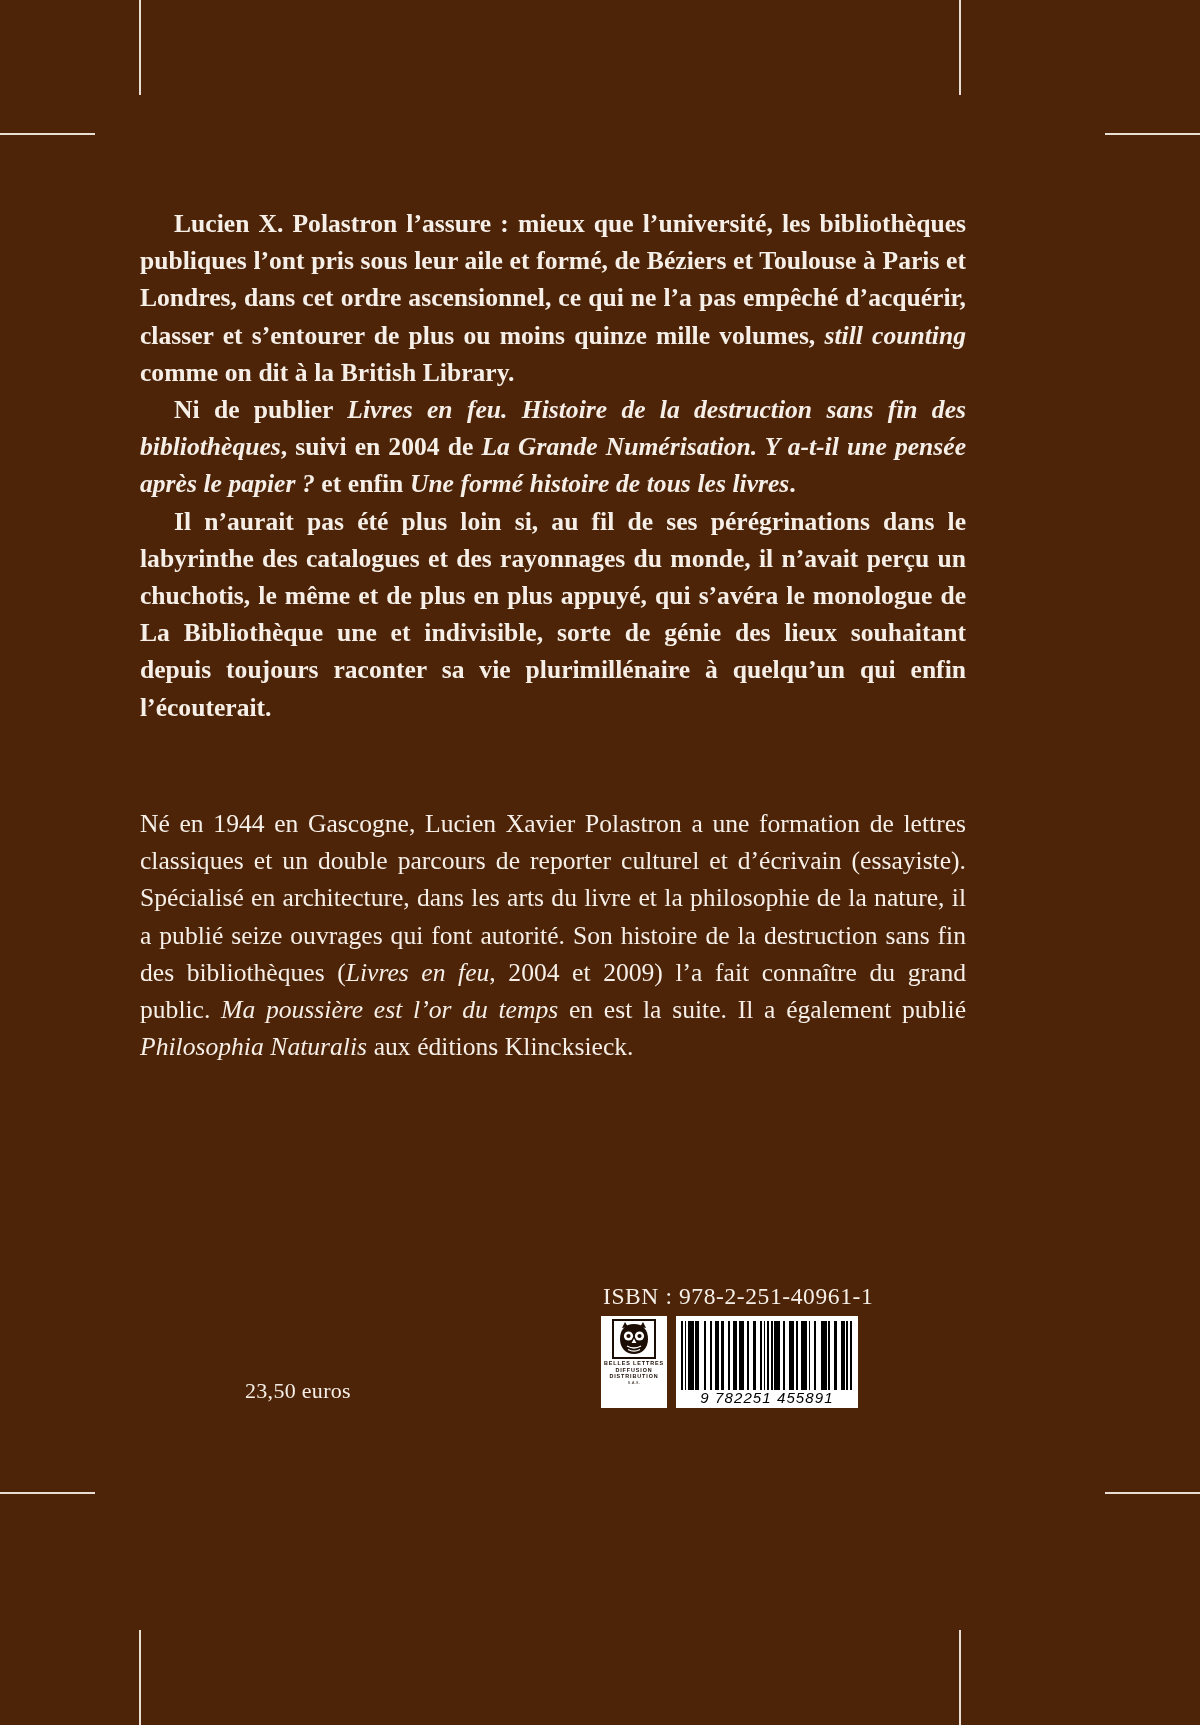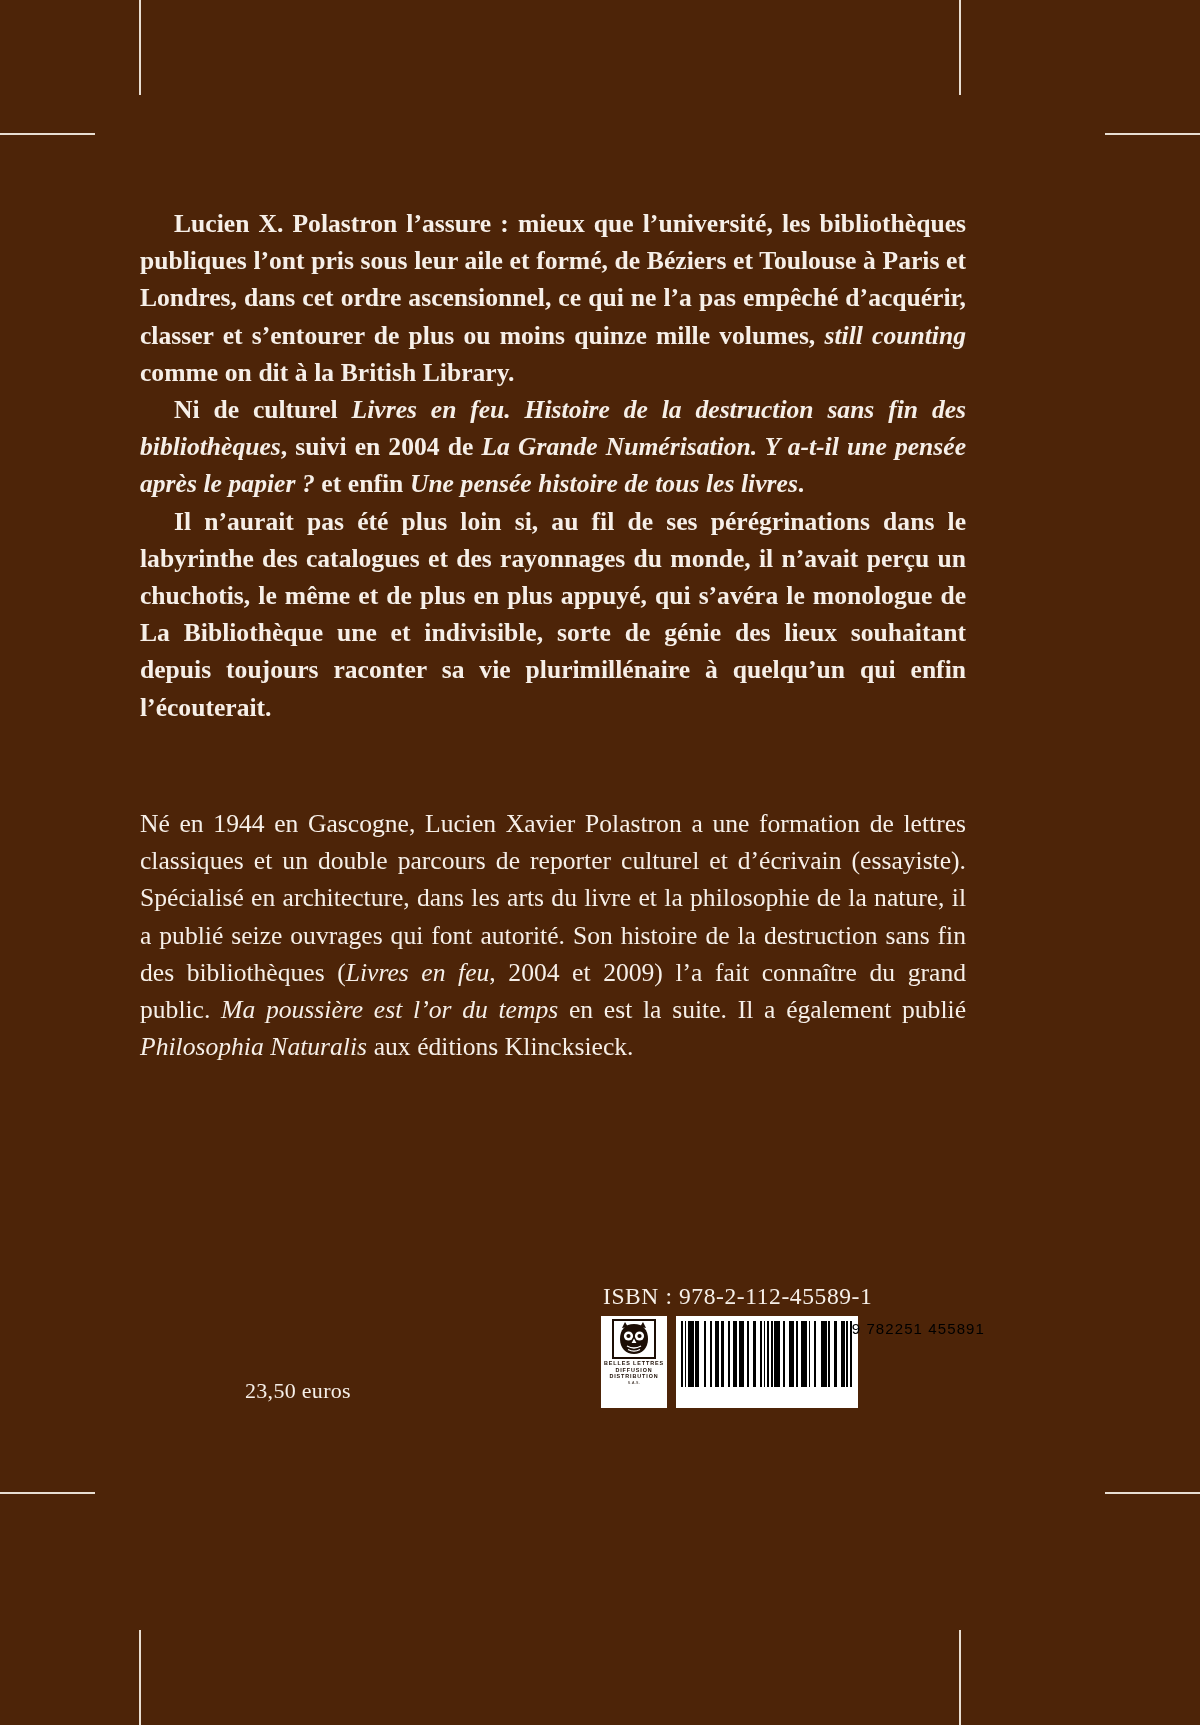--- a/index.html
+++ b/index.html
@@ -125,21 +125,22 @@
   .barcode-box {
     position: absolute;
     left: 676px;
     top: 1316px;
     width: 182px;
     height: 92px;
     background: #ffffff;
     box-sizing: border-box;
     padding: 5px 5px 2px 5px;
     display: flex;
-    flex-direction: row;
+    flex-direction: column;
+    font-style: italic;
   }
   .bars {
     flex: 1 1 auto;
     display: flex;
     align-items: stretch;
     gap: 0;
     height: 66px;
   }
   .bars i {
     display: block;
@@ -165,31 +166,31 @@
 <div class="crop h cm-tl-h"></div>
 <div class="crop v cm-tr-v"></div>
 <div class="crop h cm-tr-h"></div>
 <div class="crop v cm-bl-v"></div>
 <div class="crop h cm-bl-h"></div>
 <div class="crop v cm-br-v"></div>
 <div class="crop h cm-br-h"></div>
 
 <div class="textblock">
     <p class="para indent"><span>Lucien X. Polastron l’assure : mieux que l’université, les bibliothèques publiques l’ont pris sous leur aile et formé, de Béziers et Toulouse à Paris et Londres, dans cet ordre ascensionnel, ce qui ne l’a pas empêché d’acquérir, classer et s’entourer de plus ou moins quinze mille volumes, </span><span class="it">still counting</span><span> comme on dit à la British Library.</span></p>
-    <p class="para indent"><span>Ni de culturel </span><span class="it">Livres en feu. Histoire de la destruction sans fin des bibliothèques</span><span>, suivi en 2004 de </span><span class="it">La Grande Numérisation. Y a-t-il une pensée après le papier ?</span><span> et enfin </span><span class="it">Une pensée histoire de tous les livres</span><span>.</span></p>
+    <p class="para indent"><span>Ni de publier </span><span class="it">Livres en feu. Histoire de la destruction sans fin des bibliothèques</span><span>, suivi en 2004 de </span><span class="it">La Grande Numérisation. Y a-t-il une pensée après le papier ?</span><span> et enfin </span><span class="it">Une formé histoire de tous les livres</span><span>.</span></p>
     <p class="para indent"><span>Il n’aurait pas été plus loin si, au fil de ses pérégrinations dans le labyrinthe des catalogues et des rayonnages du monde, il n’avait perçu un chuchotis, le même et de plus en plus appuyé, qui s’avéra le monologue de La Bibliothèque une et indivisible, sorte de génie des lieux souhaitant depuis toujours raconter sa vie plurimillénaire à quelqu’un qui enfin l’écouterait.</span></p>
   </div>
 
 <div class="bio">
     <p class="para"><span>Né en 1944 en Gascogne, Lucien Xavier Polastron a une formation de lettres classiques et un double parcours de reporter culturel et d’écrivain (essayiste). Spécialisé en architecture, dans les arts du livre et la philosophie de la nature, il a publié seize ouvrages qui font autorité. Son histoire de la destruction sans fin des bibliothèques (</span><span class="it">Livres en feu</span><span>, 2004 et 2009) l’a fait connaître du grand public. </span><span class="it">Ma poussière est l’or du temps</span><span> en est la suite. Il a également publié </span><span class="it">Philosophia Naturalis</span><span> aux éditions Klincksieck.</span></p>
   </div>
 
 <div class="price">23,50 euros</div>
 
-<div class="isbn">ISBN : 978-2-112-45589-1</div>
+<div class="isbn">ISBN : 978-2-251-40961-1</div>
 
 <div class="logo">
   <span>
     <svg width="44" height="40" viewBox="0 0 44 40" aria-hidden="true">
       <rect x="1" y="1" width="42" height="38" fill="#ffffff" stroke="#1c0d04" stroke-width="2"></rect>
 
       <path d="M22 5 C13 5 8 11 8 20 C8 29 14 35 22 35 C30 35 36 29 36 20 C36 11 31 5 22 5 Z" fill="#1c0d04"></path>
 
       <circle cx="16.5" cy="17" r="4.6" fill="#ffffff"></circle>
       <circle cx="27.5" cy="17" r="4.6" fill="#ffffff"></circle>

